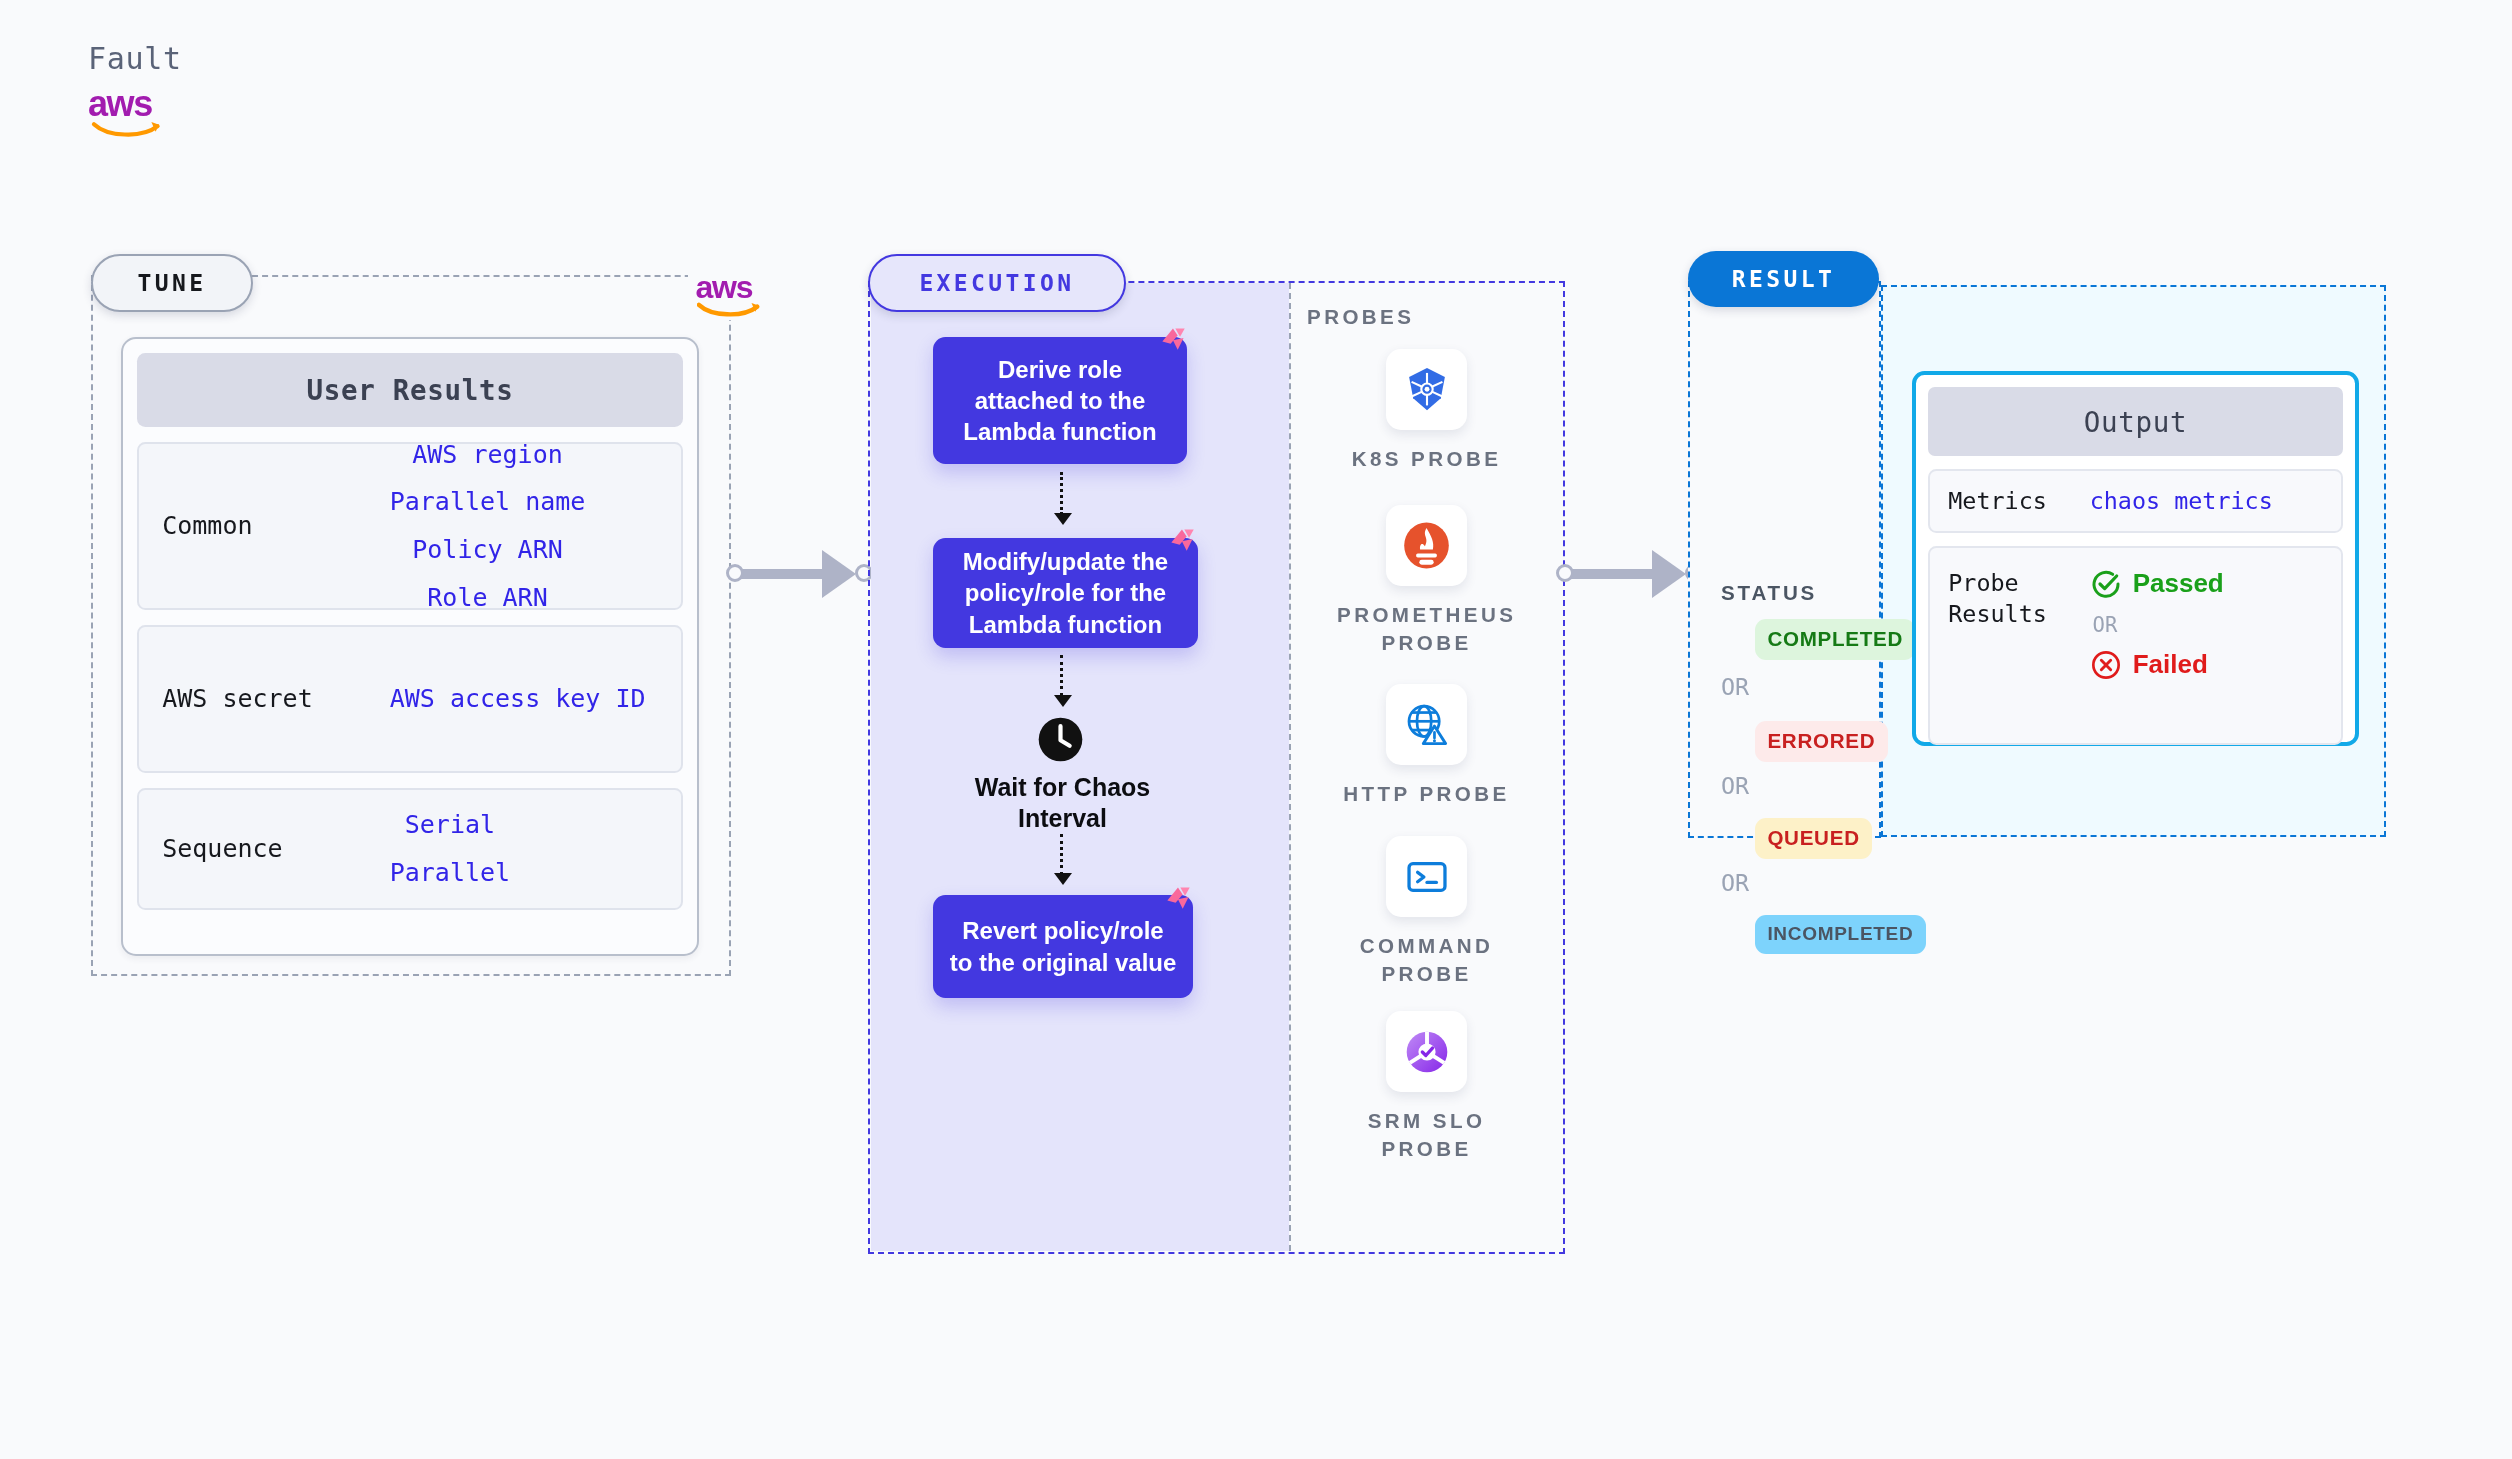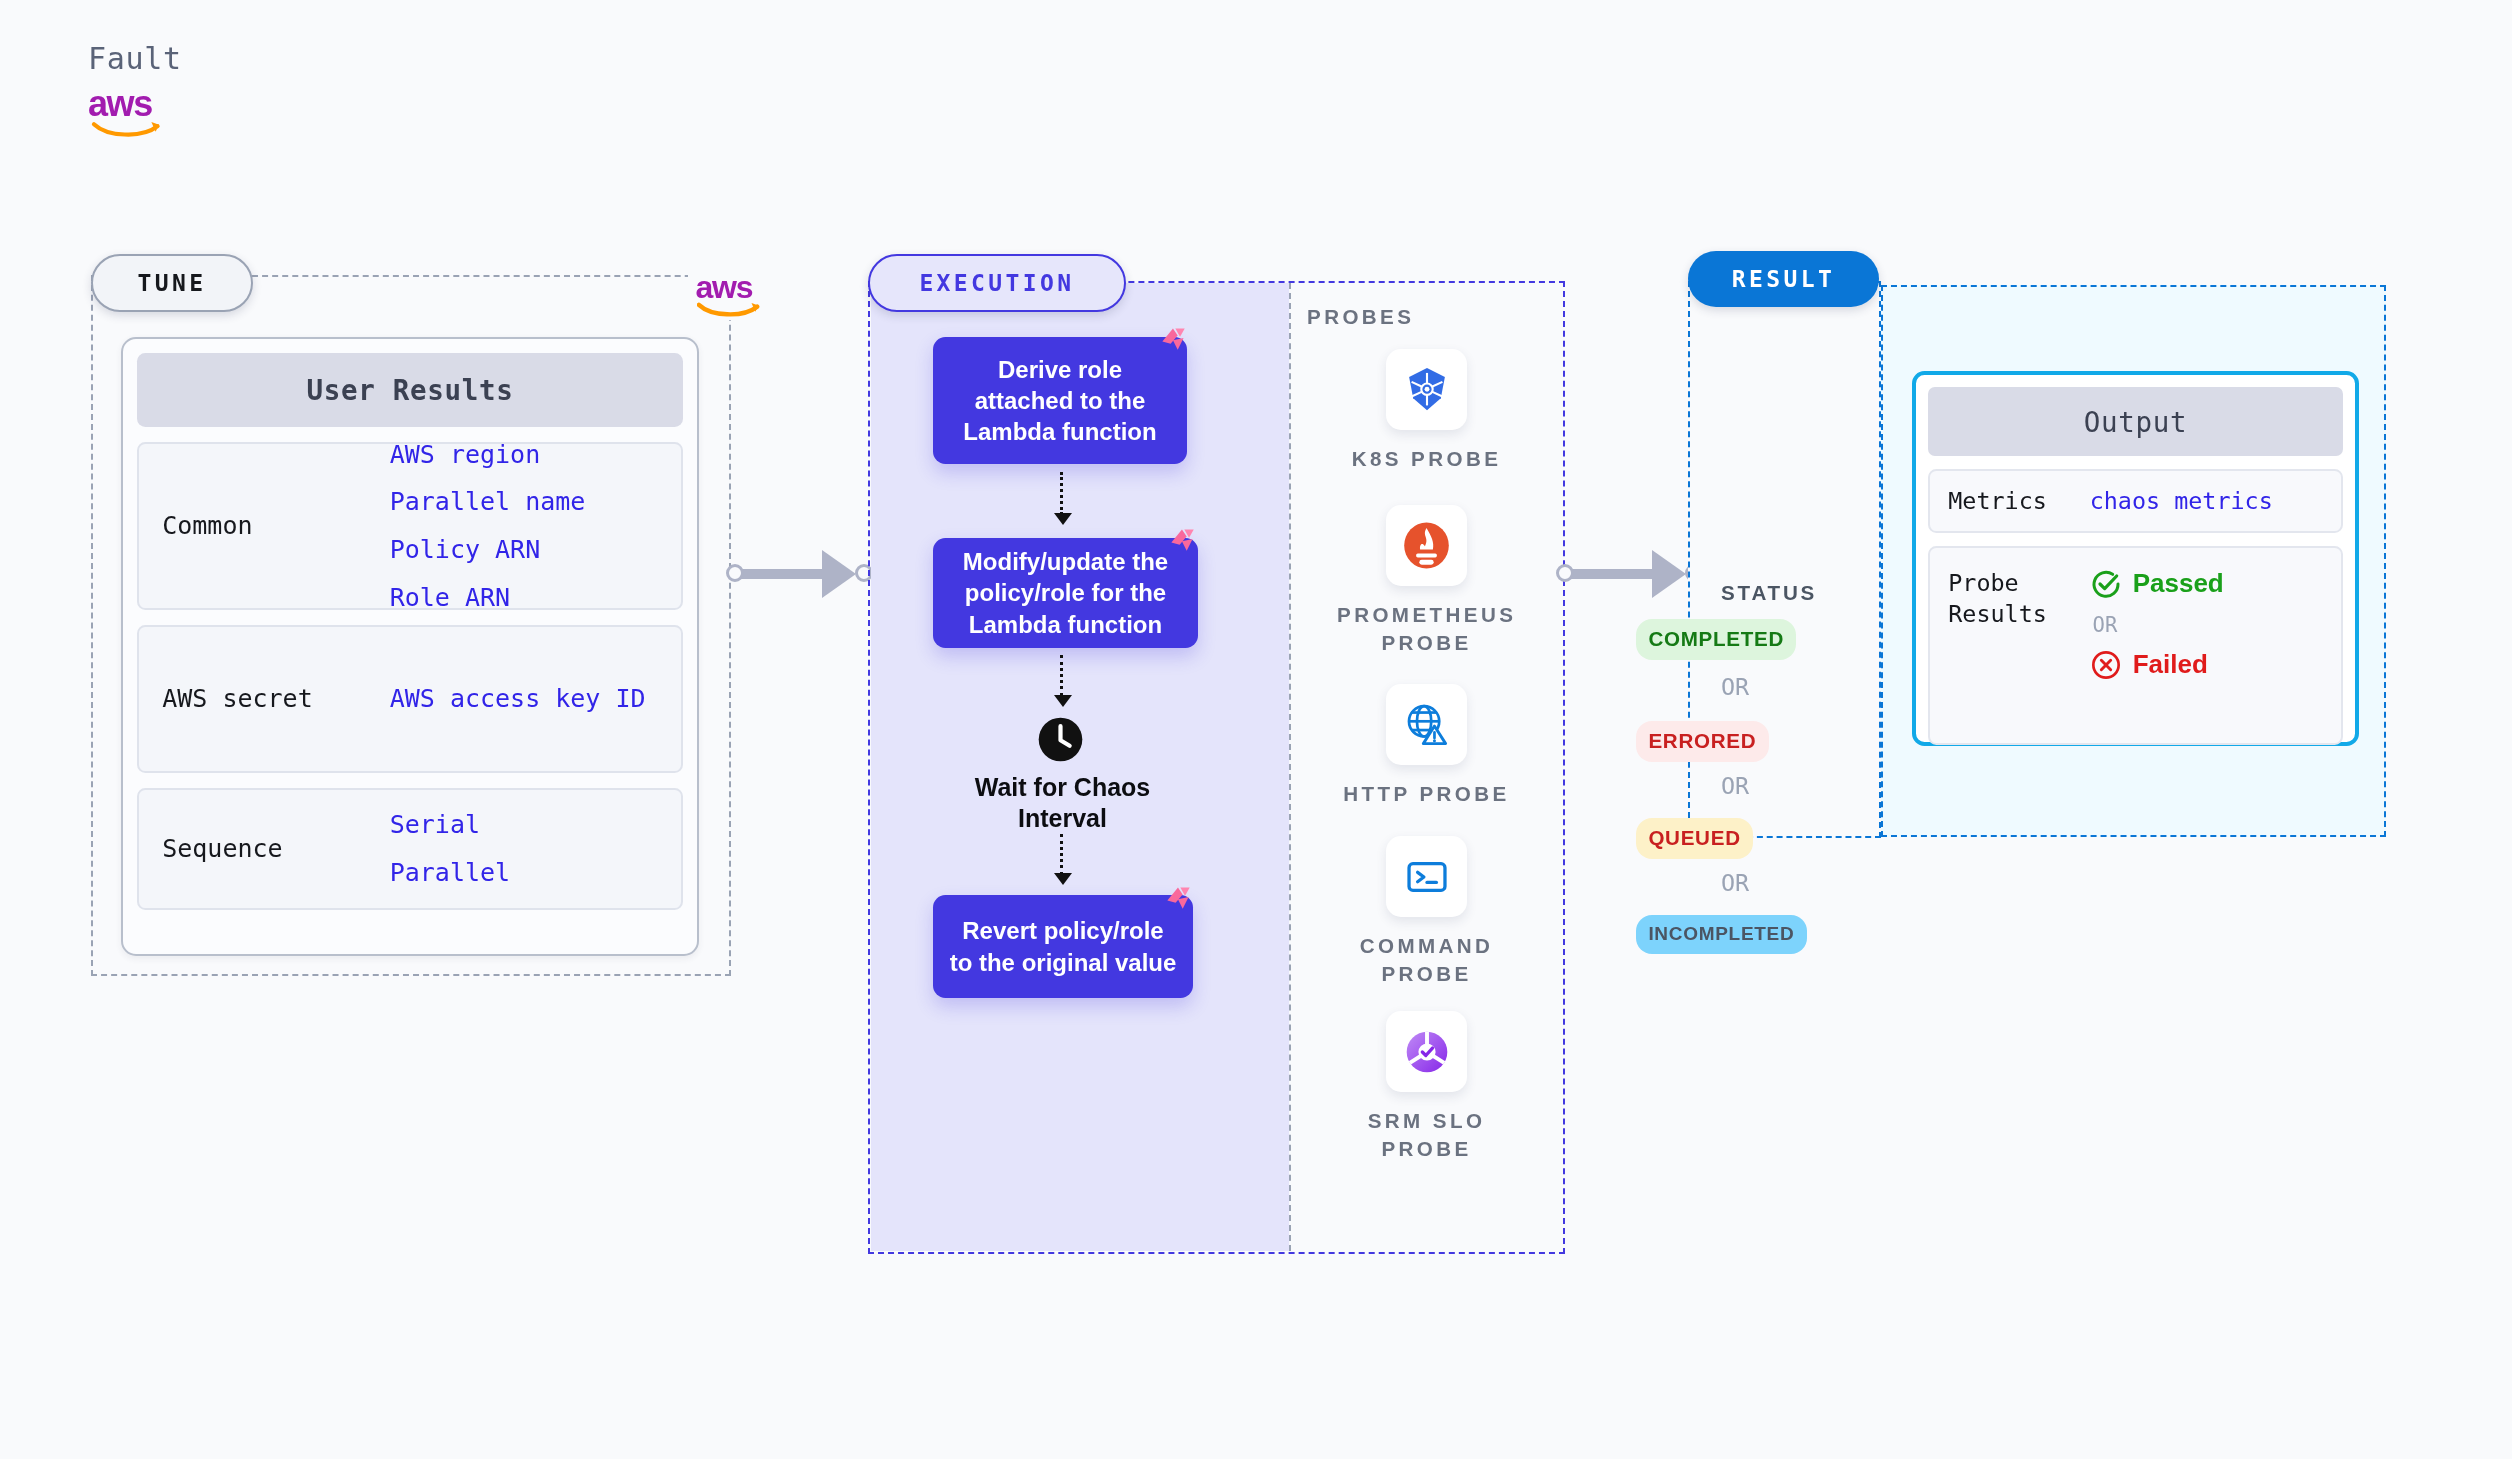--- a/index.html
+++ b/index.html
@@ -66,21 +66,21 @@
     display:flex;align-items:center;box-sizing:border-box;padding:18px 6.9px;
   }
   .input-group .g-label{
     width:244px;flex:0 0 auto;padding-left:16.5px;box-sizing:border-box;
     font-family:"DejaVu Sans Mono","Liberation Mono",monospace;
     font-size:25px;color:#16181d;
   }
   .input-group .g-values{display:flex;flex-direction:column;gap:16.5px;}
   .input-group .g-values span{
     font-family:"DejaVu Sans Mono","Liberation Mono",monospace;
-    font-size:25px;color:#3124e8;line-height:1.25;max-width:296px;
+    font-size:25px;color:#3124e8;line-height:1.25;max-width:296px;text-align:center;
   }
   #aws-logo-tune{
     position:absolute;left:688px;top:253px;width:81px;height:67px;
     background:#f9fafc;z-index:25;display:flex;align-items:center;justify-content:center;
   }
 
   
   #exec-badge{
     left:868px;top:254px;width:254px;height:54px;
     background:#e6e6fb;border:2.8px solid #4338e0;color:#4338e0;
@@ -147,21 +147,21 @@
   }
   #result-outer{
     left:1881px;top:285px;width:505px;height:552px;
     border:2.8px dashed #0a76d6;box-sizing:border-box;background:#effaff;
   }
   #status-label{
     position:absolute;left:1721px;top:581px;
     font-size:20.6px;color:#4b5563;letter-spacing:2.8px;font-weight:bold;
   }
   .status-chip{
-    position:absolute;left:1636px;border-radius:16px;padding:8.3px 12.4px;
+    position:absolute;left:1755px;border-radius:11px;padding:8.3px 12.4px;
     font-weight:bold;font-size:20.6px;letter-spacing:0.7px;
   }
   .or-text{
     position:absolute;left:1721px;font-size:23.4px;color:#9aa3b4;
     font-family:"DejaVu Sans Mono","Liberation Mono",monospace;
   }
 
   #output-card{
     position:absolute;left:1912px;top:371px;width:447px;height:375px;
     background:#fff;border:4.1px solid #11a9e8;border-radius:12.4px;box-sizing:border-box;

